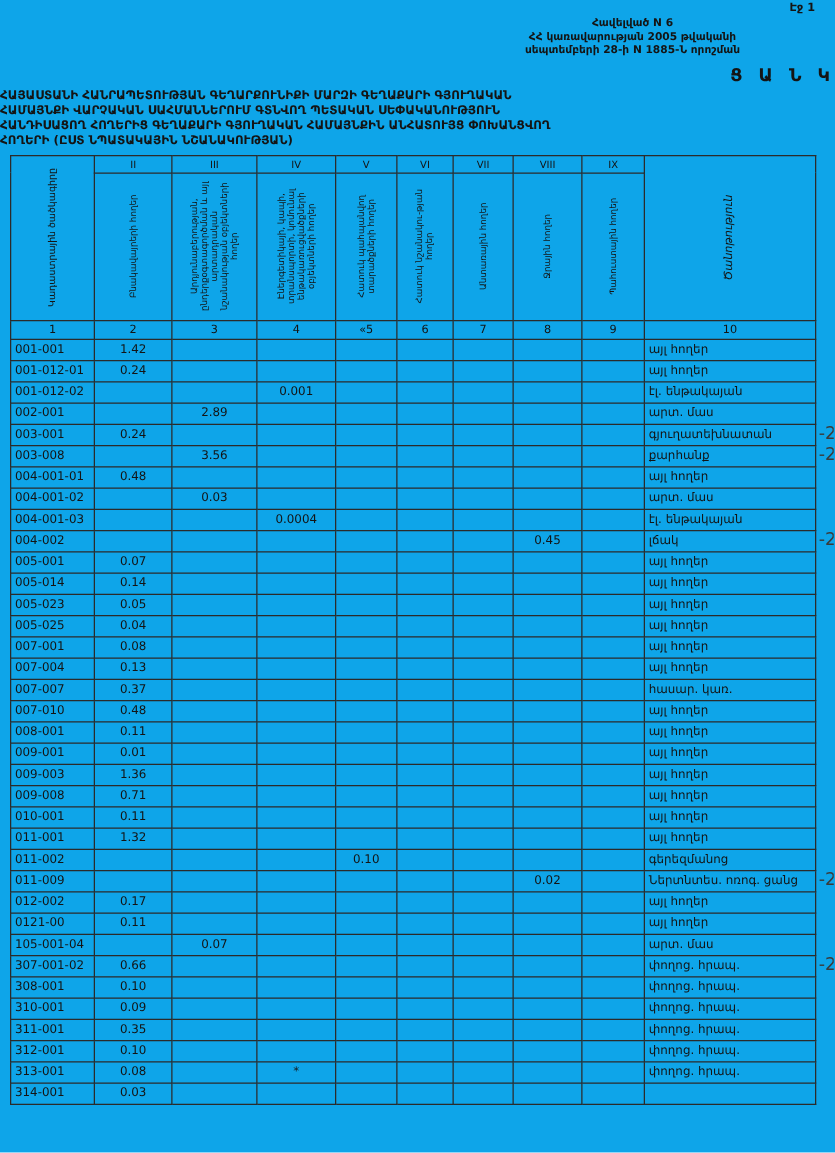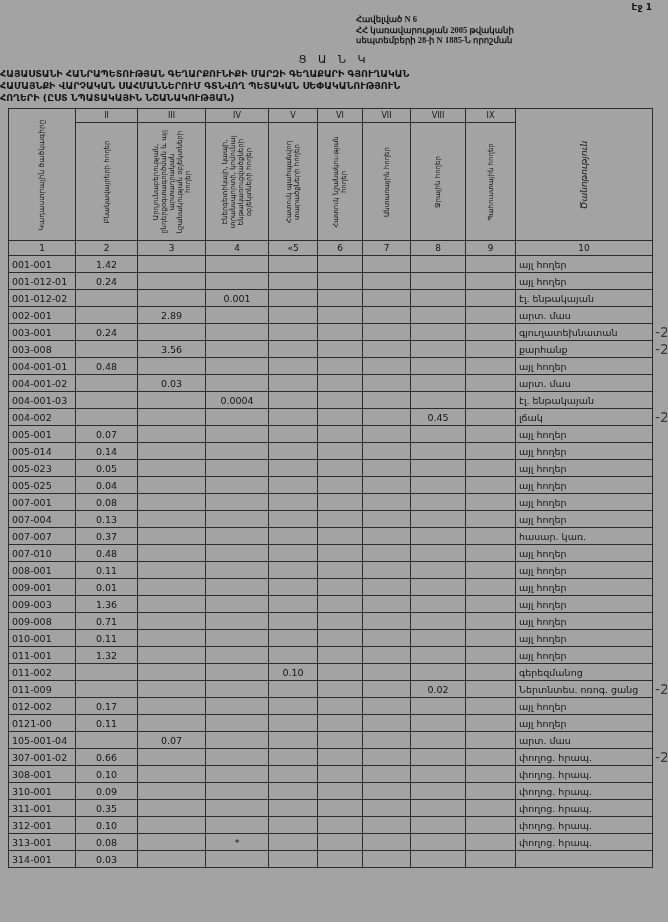--- a/index.html
+++ b/index.html
@@ -1,36 +1,36 @@
 <!DOCTYPE html>
 <html><head>
 <meta charset="utf-8">
 <style>
   html,body { margin:0; padding:0; background:#ffffff; }
   .page {
     position:relative;
     width:668px; height:922px;
-    background:#a3a3a3;
+    background:#0ea5e9;
     font-family:"DejaVu Sans", sans-serif;
     color:#141414;
     overflow:hidden;
   }
   .page-number {
     position:absolute; top:2px; right:16px;
     font-size:9px; font-weight:bold;
   }
   .annex {
     margin:14px 12px 4px auto;
     width:300px;
-    text-align:left;
-    font-size:8.5px; font-weight:bold; line-height:1.25;font-family:Liberation Serif, serif;
+    text-align:center;
+    font-size:8.5px; font-weight:bold; line-height:1.25;
   }
   .doc-title {
-    text-align:center; font-weight:normal;
-    font-size:11px; letter-spacing:4px;
+    text-align:right; font-weight:bold;
+    font-size:14px; letter-spacing:4px;
     margin-top:7px;
   }
   .doc-subtitle {
     font-weight:bold;
     font-size:9.5px; line-height:1.28;
     margin-top:2px;
   }
   table.land {
     border-collapse:collapse;
     table-layout:fixed;
@@ -84,20 +84,21 @@
     <div>Հավելված N  6</div>
     <div>ՀՀ կառավարության 2005 թվականի</div>
     <div>սեպտեմբերի 28-ի N 1885-Ն որոշման</div>
   </div>
 
   <div class="doc-title">Ց Ա Ն Կ</div>
 
   <div class="doc-subtitle">
     <div>ՀԱՅԱՍՏԱՆԻ ՀԱՆՐԱՊԵՏՈՒԹՅԱՆ ԳԵՂԱՐՔՈՒՆԻՔԻ ՄԱՐԶԻ ԳԵՂԱՔԱՐԻ ԳՅՈՒՂԱԿԱՆ</div>
     <div>ՀԱՄԱՅՆՔԻ ՎԱՐՉԱԿԱՆ ՍԱՀՄԱՆՆԵՐՈՒՄ ԳՏՆՎՈՂ ՊԵՏԱԿԱՆ ՍԵՓԱԿԱՆՈՒԹՅՈՒՆ</div>
+    <div>ՀԱՆԴԻՍԱՑՈՂ ՀՈՂԵՐԻՑ ԳԵՂԱՔԱՐԻ ԳՅՈՒՂԱԿԱՆ ՀԱՄԱՅՆՔԻՆ ԱՆՀԱՏՈՒՅՑ ՓՈԽԱՆՑՎՈՂ</div>
     <div>ՀՈՂԵՐԻ  (ԸՍՏ ՆՊԱՏԱԿԱՅԻՆ ՆՇԱՆԱԿՈՒԹՅԱՆ)</div>
   </div>
 
   <table class="land">
     <colgroup>
       <col style="width:67px">
         <col style="width:62px">
         <col style="width:68px">
       <col style="width:63px">
         <col style="width:49px">

